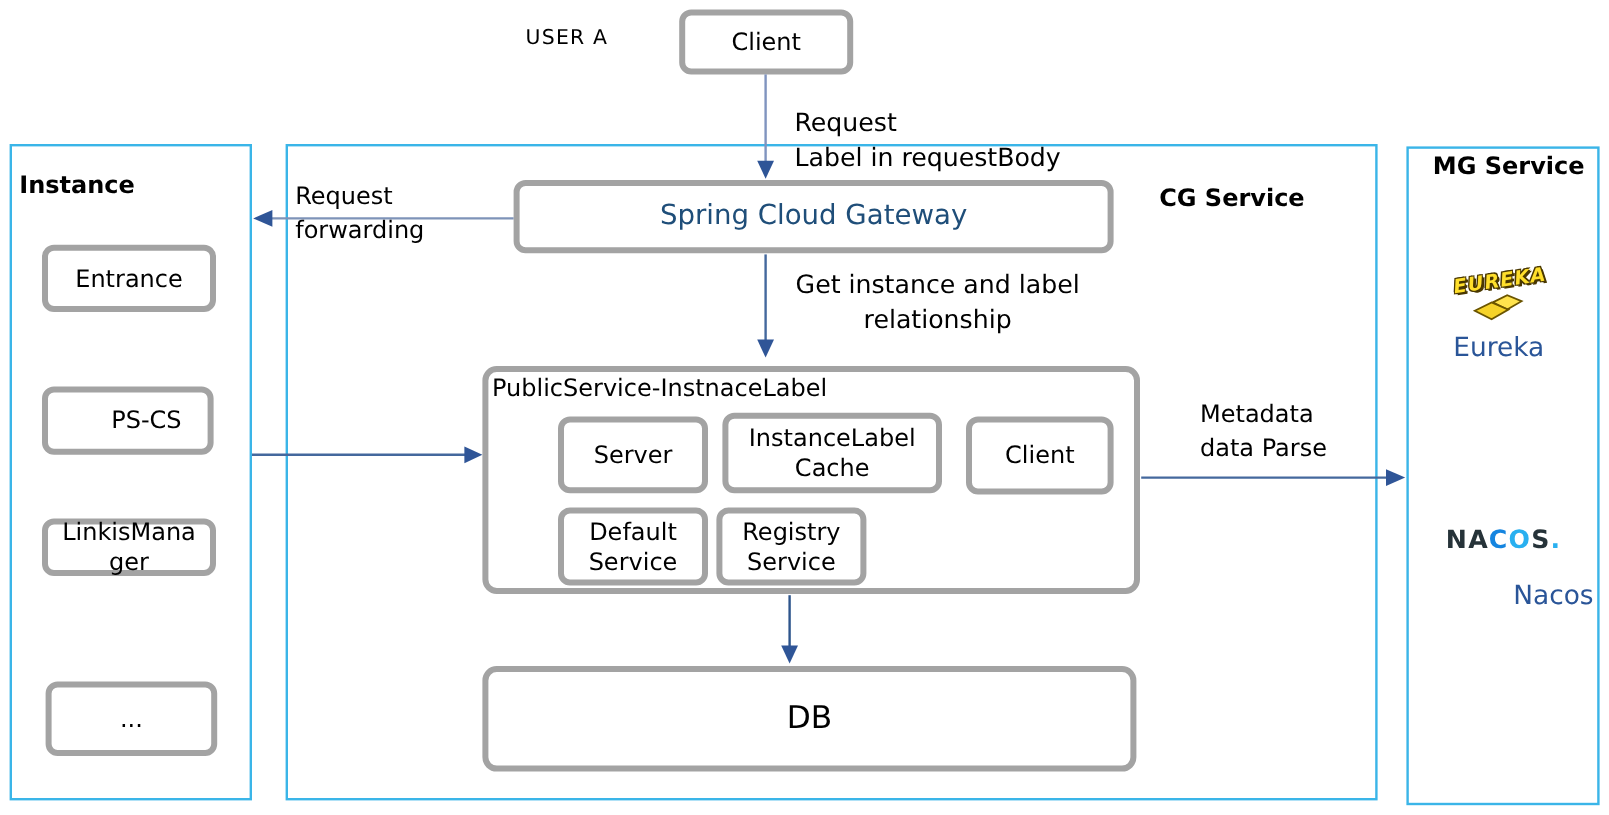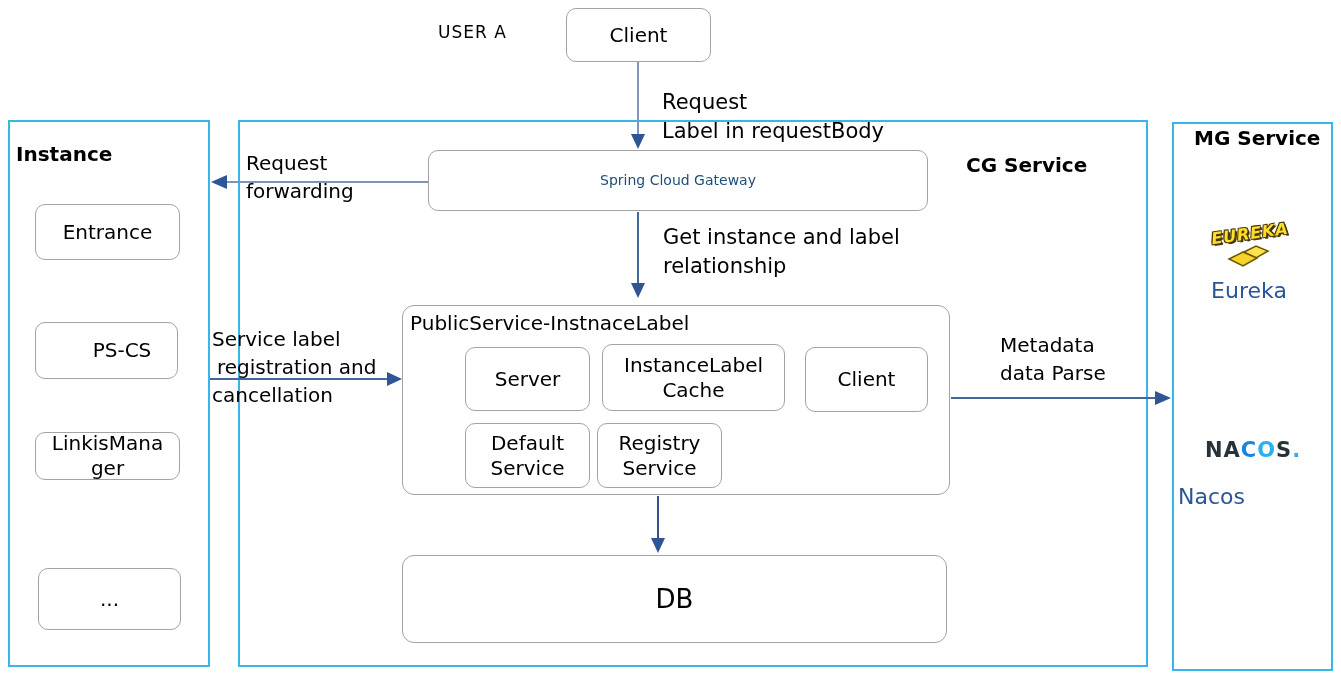--- a/index.html
+++ b/index.html
@@ -5,46 +5,46 @@
   html,body { margin:0; padding:0; background:#fff; }
   .canvas {
     position:relative; width:1341px; height:679px; background:#ffffff;
     font-family:"DejaVu Sans", sans-serif; color:#000; overflow:hidden;
   }
   .panel {
     position:absolute; border:2px solid #3ab5e8; background:#fff; box-sizing:border-box;
     z-index:1;
   }
   .rbox {
-    position:absolute; border:1px solid #a3a3a3; border-radius:10px; background:#fff;
+    position:absolute; border:5px solid #a3a3a3; border-radius:10px; background:#fff;
     box-sizing:border-box; display:flex; align-items:center; justify-content:center;
     text-align:center; font-size:20px; color:#000; z-index:2; line-height:1.25;
   }
   .title { position:absolute; font-weight:bold; font-size:20px; color:#000; z-index:3; white-space:nowrap; }
   .lbl { position:absolute; font-size:20px; line-height:28px; color:#000; z-index:6; white-space:nowrap; }
   .arrows { position:absolute; left:0; top:0; z-index:5; pointer-events:none; }
-  .gateway-text { color:#1f4e79; font-size:14px; }
+  .gateway-text { color:#1f4e79; font-size:23px; }
   .ps-title { position:absolute; left:410px; top:311px; font-size:20px; z-index:3; white-space:nowrap; }
   .db-text { font-size:26px; }
   .wrapbreak { display:inline-block; width:116px; word-break:break-all; }
   .eureka-wrap { position:absolute; left:1192px; top:224px; width:116px; text-align:center; z-index:3; }
   .eureka-text {
     display:inline-block; transform:rotate(-8deg); font-style:italic; font-weight:bold;
     font-size:16px; letter-spacing:1px; color:#ffdf2b;
     text-shadow:-1px -1px 0 #4a3800, 1px -1px 0 #4a3800, -1px 1px 0 #4a3800, 1px 1px 0 #4a3800, 2px 2px 0 #4a3800;
   }
   .eureka-caption { position:absolute; left:1184px; top:278px; width:130px; text-align:center;
     font-size:22px; color:#2a5598; z-index:3; }
   .nacos-wrap { position:absolute; left:1178px; top:438px; width:150px; text-align:center; z-index:3;
     font-size:21px; font-weight:800; letter-spacing:1px; white-space:nowrap; }
   .nacos-na, .nacos-s { color:#263339; }
   .nacos-c { color:#1585e0; }
   .nacos-o { color:#29b0f0; }
   .nacos-dot { color:#29b0f0; }
-  .nacos-caption { position:absolute; left:1178px; top:484px; width:150px; text-align:left;
+  .nacos-caption { position:absolute; left:1178px; top:484px; width:150px; text-align:right;
     font-size:22px; color:#2a5598; z-index:3; }
   .user-a { position:absolute; left:438px; top:22px; font-size:17px; letter-spacing:1px; z-index:3; }
 </style>
 </head>
 <body>
 
 <div class="canvas">
 
   <div class="user-a">USER A</div>
   <div class="rbox" style="left:566px; top:8px; width:145px; height:54px;">
@@ -114,28 +114,23 @@
   <div class="nacos-caption">Nacos</div>
 
   <div class="lbl" style="left:662px; top:88px; font-size:21px; line-height:29px;">
     <div>Request</div>
     <div>Label in requestBody</div>
   </div>
   <div class="lbl" style="left:246px; top:149px;">
     <div>Request</div>
     <div>forwarding</div>
   </div>
-  <div class="lbl" style="left:663px; top:223px; font-size:21px; line-height:29px;">
+  <div class="lbl" style="left:663px; top:223px; font-size:21px; line-height:29px;text-align:center;">
     <div>Get instance and label</div>
     <div>relationship</div>
-  </div>
-  <div class="lbl" style="left:212px; top:325px;">
-    <div>Service label</div>
-    <div style="padding-left:5px;">registration and</div>
-    <div>cancellation</div>
   </div>
   <div class="lbl" style="left:1000px; top:331px;">
     <div>Metadata</div>
     <div>data Parse</div>
   </div>
 
   <svg class="arrows" width="1341" height="679" viewBox="0 0 1341 679">
     <g>
       <line x1="638" y1="62" x2="638" y2="135" stroke="#8094bf" stroke-width="2"></line>
       <polygon points="631,134 645,134 638,149" fill="#2f5597"></polygon>

